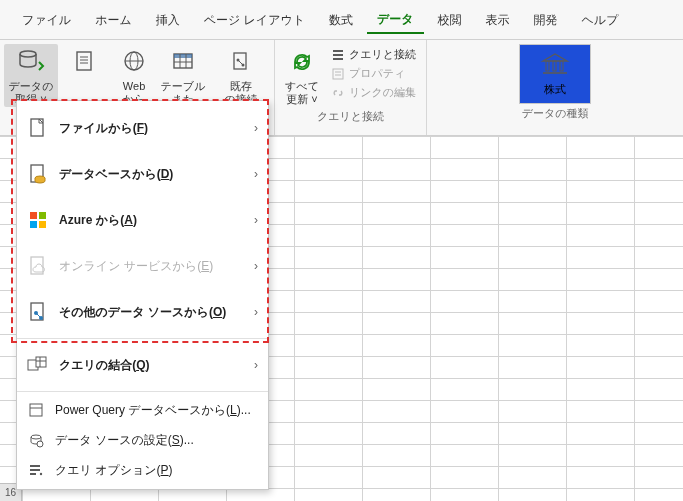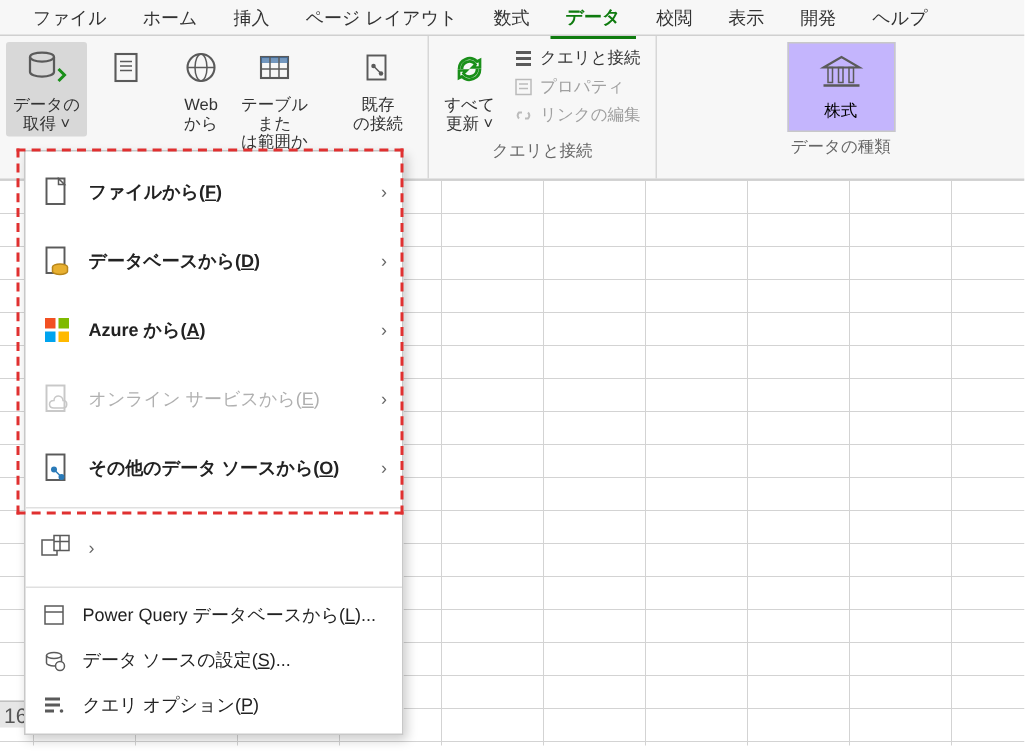--- a/index.html
+++ b/index.html
@@ -10,21 +10,21 @@
     width: 683px;
     height: 501px;
     overflow: hidden;
     position: relative;
   }
 
   
   .tabs {
     display: flex;
     align-items: center;
-    height: 24px;
+    height: 40px;
     padding-left: 12px;
     gap: 4px;
     border-bottom: 1px solid #d0d0d0;
     background: #f7f7f7;
   }
   .tab {
     padding: 5px 10px 4px;
     font-size: 12px;
     color: #333;
     cursor: pointer;
@@ -73,21 +73,21 @@
   }
   .big-btn .lbl { font-size: 11px; line-height: 1.15; margin-top: 2px; color: #333;}
   .small-btns { display: flex; flex-direction: column; gap: 2px; padding: 2px 4px;}
   .small-btn {
     display: flex; align-items: center; gap: 4px;
     font-size: 11px; color: #333; cursor: pointer;
     padding: 1px 2px;
   }
   .small-btn.disabled { color: #a0a0a0; }
   .small-icon { width: 14px; height: 14px; display:flex; align-items:center; justify-content:center;}
-  .stock-items { display:flex; gap: 24px; border:1px solid #c8c8c8; padding: 6px 20px; background:#c4b5fd;}
+  .stock-items { display:flex; gap: 24px; border:1px solid #c8c8c8; padding: 6px 20px; background:#1d4ed8;}
   .stock-item { display:flex; flex-direction:column; align-items:center; gap:2px; cursor:pointer;}
   .stock-item .lbl { font-size:11px;}
   .group-label.center { align-self:center;}
 
   
   .grid {
     position: relative;
     width: 100%;
     height: calc(501px - 28px - 96px);
     background-image:
@@ -96,21 +96,21 @@
     background-size: 68px 22px;
     background-position: 22px 0;
   }
   .rownum {
     position: absolute;
     left: 0; bottom: 12px;
     width: 22px; height: 18px;
     background: #e6e6e6;
     border-right:1px solid #c0c0c0;
     border-top:1px solid #c0c0c0;
-    font-size:14px;
+    font-size:10px;
     display:flex; align-items:center; justify-content:center;
     color:#555;
   }
 
   
   .menu {
     position: absolute;
     left: 16px; top: 100px;
     width: 253px;
     background: #fff;
@@ -209,21 +209,21 @@
               <line x1="4" y1="13" x2="22" y2="13" stroke="#5a5a5a"></line>
             </svg>
         </div>
         <div class="lbl"><span>テーブルまた</span><br><span>は範囲から</span></div>
       </div>
     </div>
   </div>
 
   <div class="group" style="padding-right:10px;">
     <div class="group-row">
-      <div class="big-btn" style="width:46px;margin-left:11px;">
+      <div class="big-btn" style="width:46px;">
         <div class="icon-box">
           <svg width="24" height="24" viewBox="0 0 24 24">
               <rect x="5" y="3" width="12" height="16" fill="none" stroke="#5a5a5a" stroke-width="1.3"></rect>
               <circle cx="9" cy="10" r="1.5" fill="#5a5a5a"></circle>
               <circle cx="14" cy="15" r="1.5" fill="#5a5a5a"></circle>
               <line x1="9" y1="10" x2="14" y2="15" stroke="#5a5a5a"></line>
             </svg>
         </div>
         <div class="lbl"><span>既存</span><br><span>の接続</span></div>
       </div>
@@ -355,20 +355,21 @@
   <div class="menu-sep"></div>
   <div class="menu-item">
     <span class="mi-icon">
         <svg width="22" height="20">
           <rect x="1" y="5" width="10" height="10" fill="none" stroke="#5a5a5a"></rect>
           <rect x="9" y="2" width="10" height="10" fill="#fff" stroke="#5a5a5a"></rect>
           <line x1="9" y1="6" x2="19" y2="6" stroke="#5a5a5a"></line>
           <line x1="13" y1="2" x2="13" y2="12" stroke="#5a5a5a"></line>
         </svg>
       </span>
+    <span class="mi-label"><b><span>クエリの結合</span>(<span class="underline">Q</span>)</b></span>
     <span class="chev">›</span>
   </div>
   <div class="menu-sep"></div>
   <div class="menu-item small">
     <span class="mi-icon">
         <svg width="16" height="16">
           <rect x="2" y="2" width="12" height="12" fill="none" stroke="#5a5a5a"></rect>
           <line x1="2" y1="6" x2="14" y2="6" stroke="#5a5a5a"></line>
         </svg>
       </span>

